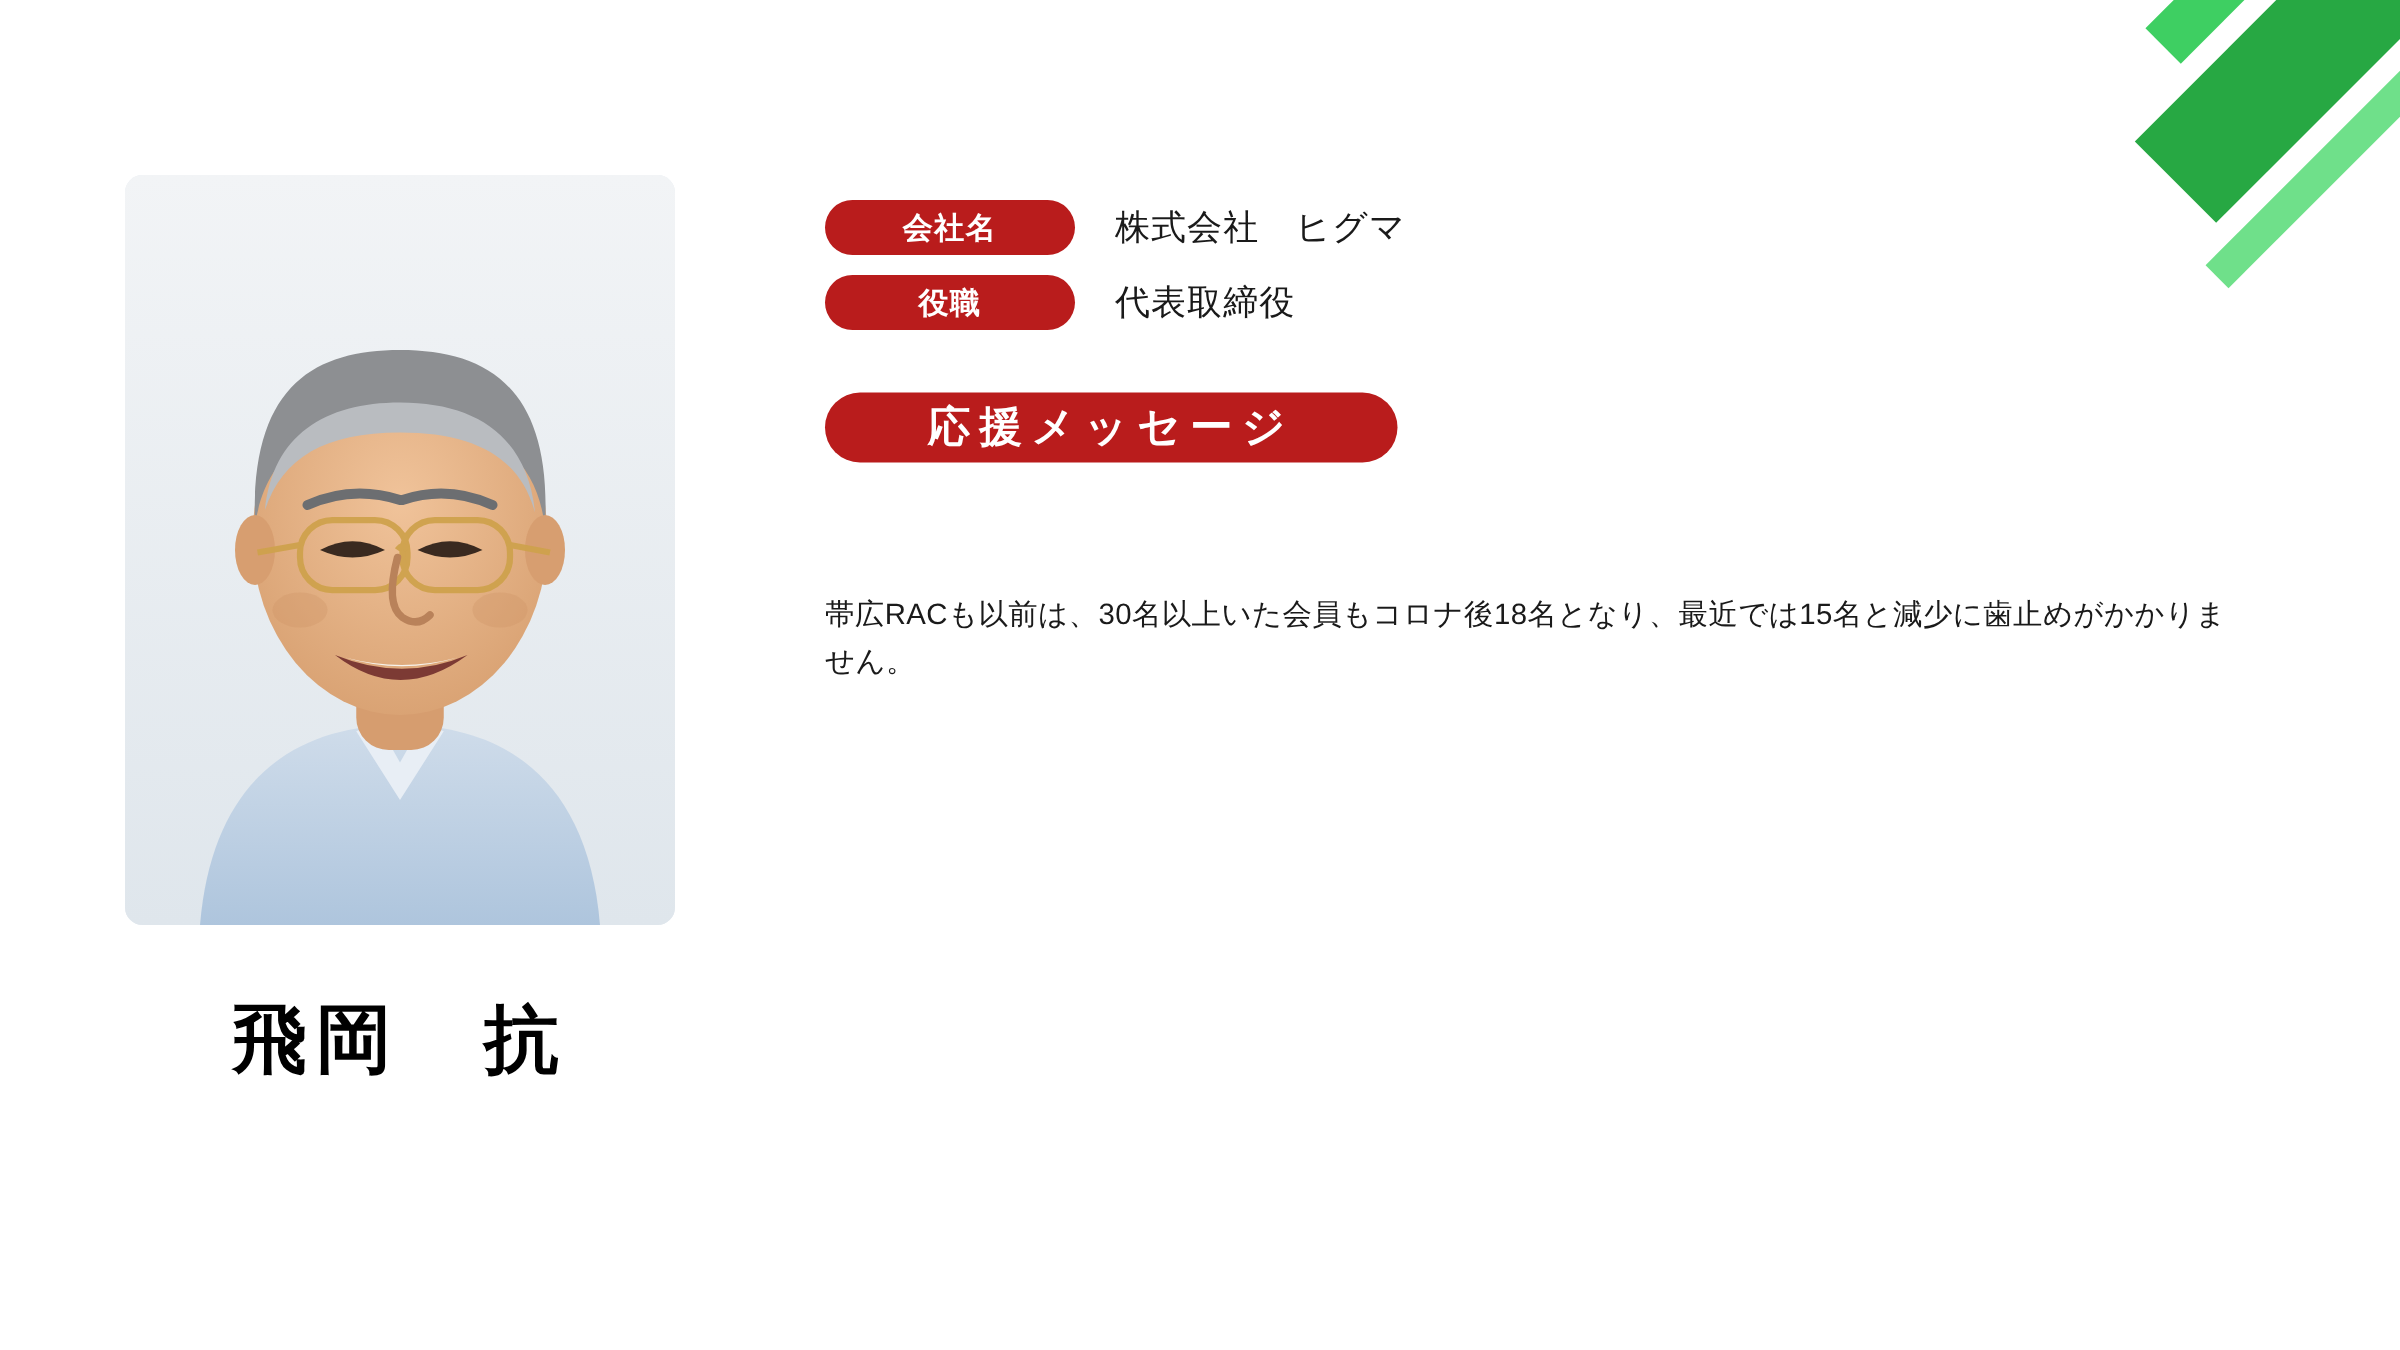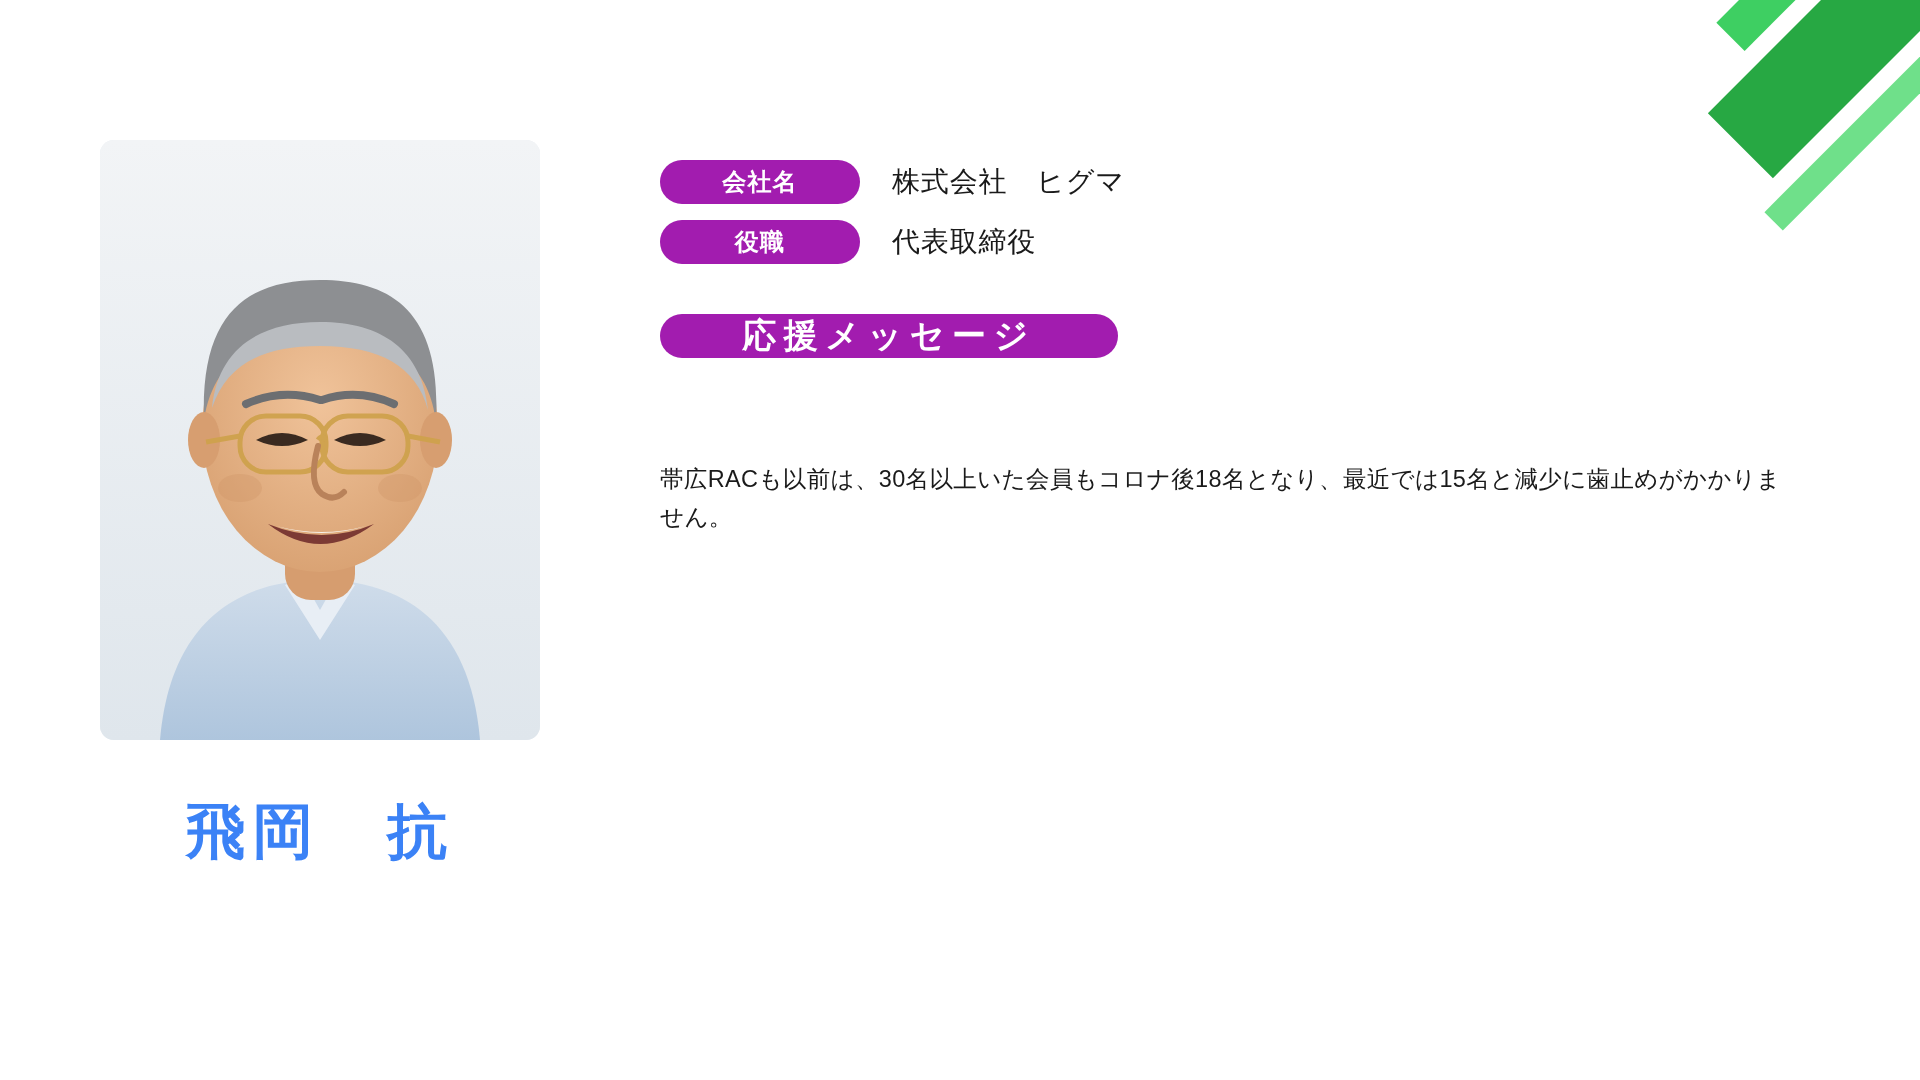--- a/index.html
+++ b/index.html
@@ -44,41 +44,41 @@
     overflow: hidden;
     position: relative;
     background: #e9eef3;
   }
   .portrait-svg { display:block; width:100%; height:100%; }
   .person-name {
     margin-top: 52px;
     font-size: 60px;
     font-weight: 700;
     letter-spacing: 0.12em;
-    color: #3b82f6;
+    color: #000000;
     font-family: Liberation Mono, monospace;
   }
 
   
   .info-col {
     position: absolute;
     left: 660px;
     top: 160px;
     width: 1130px;
   }
   .field-row {
     display: flex;
     align-items: center;
     margin-bottom: 16px;
   }
   .pill {
     display: inline-flex;
     align-items: center;
     justify-content: center;
-    background: #a21caf;
+    background: #b91c1c;
     color: #ffffff;
     border-radius: 999px;
     font-weight: 700;
   }
   .pill-small {
     width: 200px;
     height: 44px;
     font-size: 24px;
     letter-spacing: 0.05em;
   }
@@ -86,21 +86,21 @@
     margin-left: 32px;
     font-size: 28px;
     color: #1a1a1a;
     letter-spacing: 0.03em;
     white-space: pre;
   }
 
   .pill-heading {
     margin-top: 34px;
     margin-bottom: 26px;
-    height: 44px;
+    height: 56px;
     min-width: 390px;
     padding: 0 34px;
     font-size: 34px;
     letter-spacing: 0.22em;
   }
 
   .message-body {
     font-size: 23.5px;
     line-height: 1.62;
     color: #1a1a1a;

